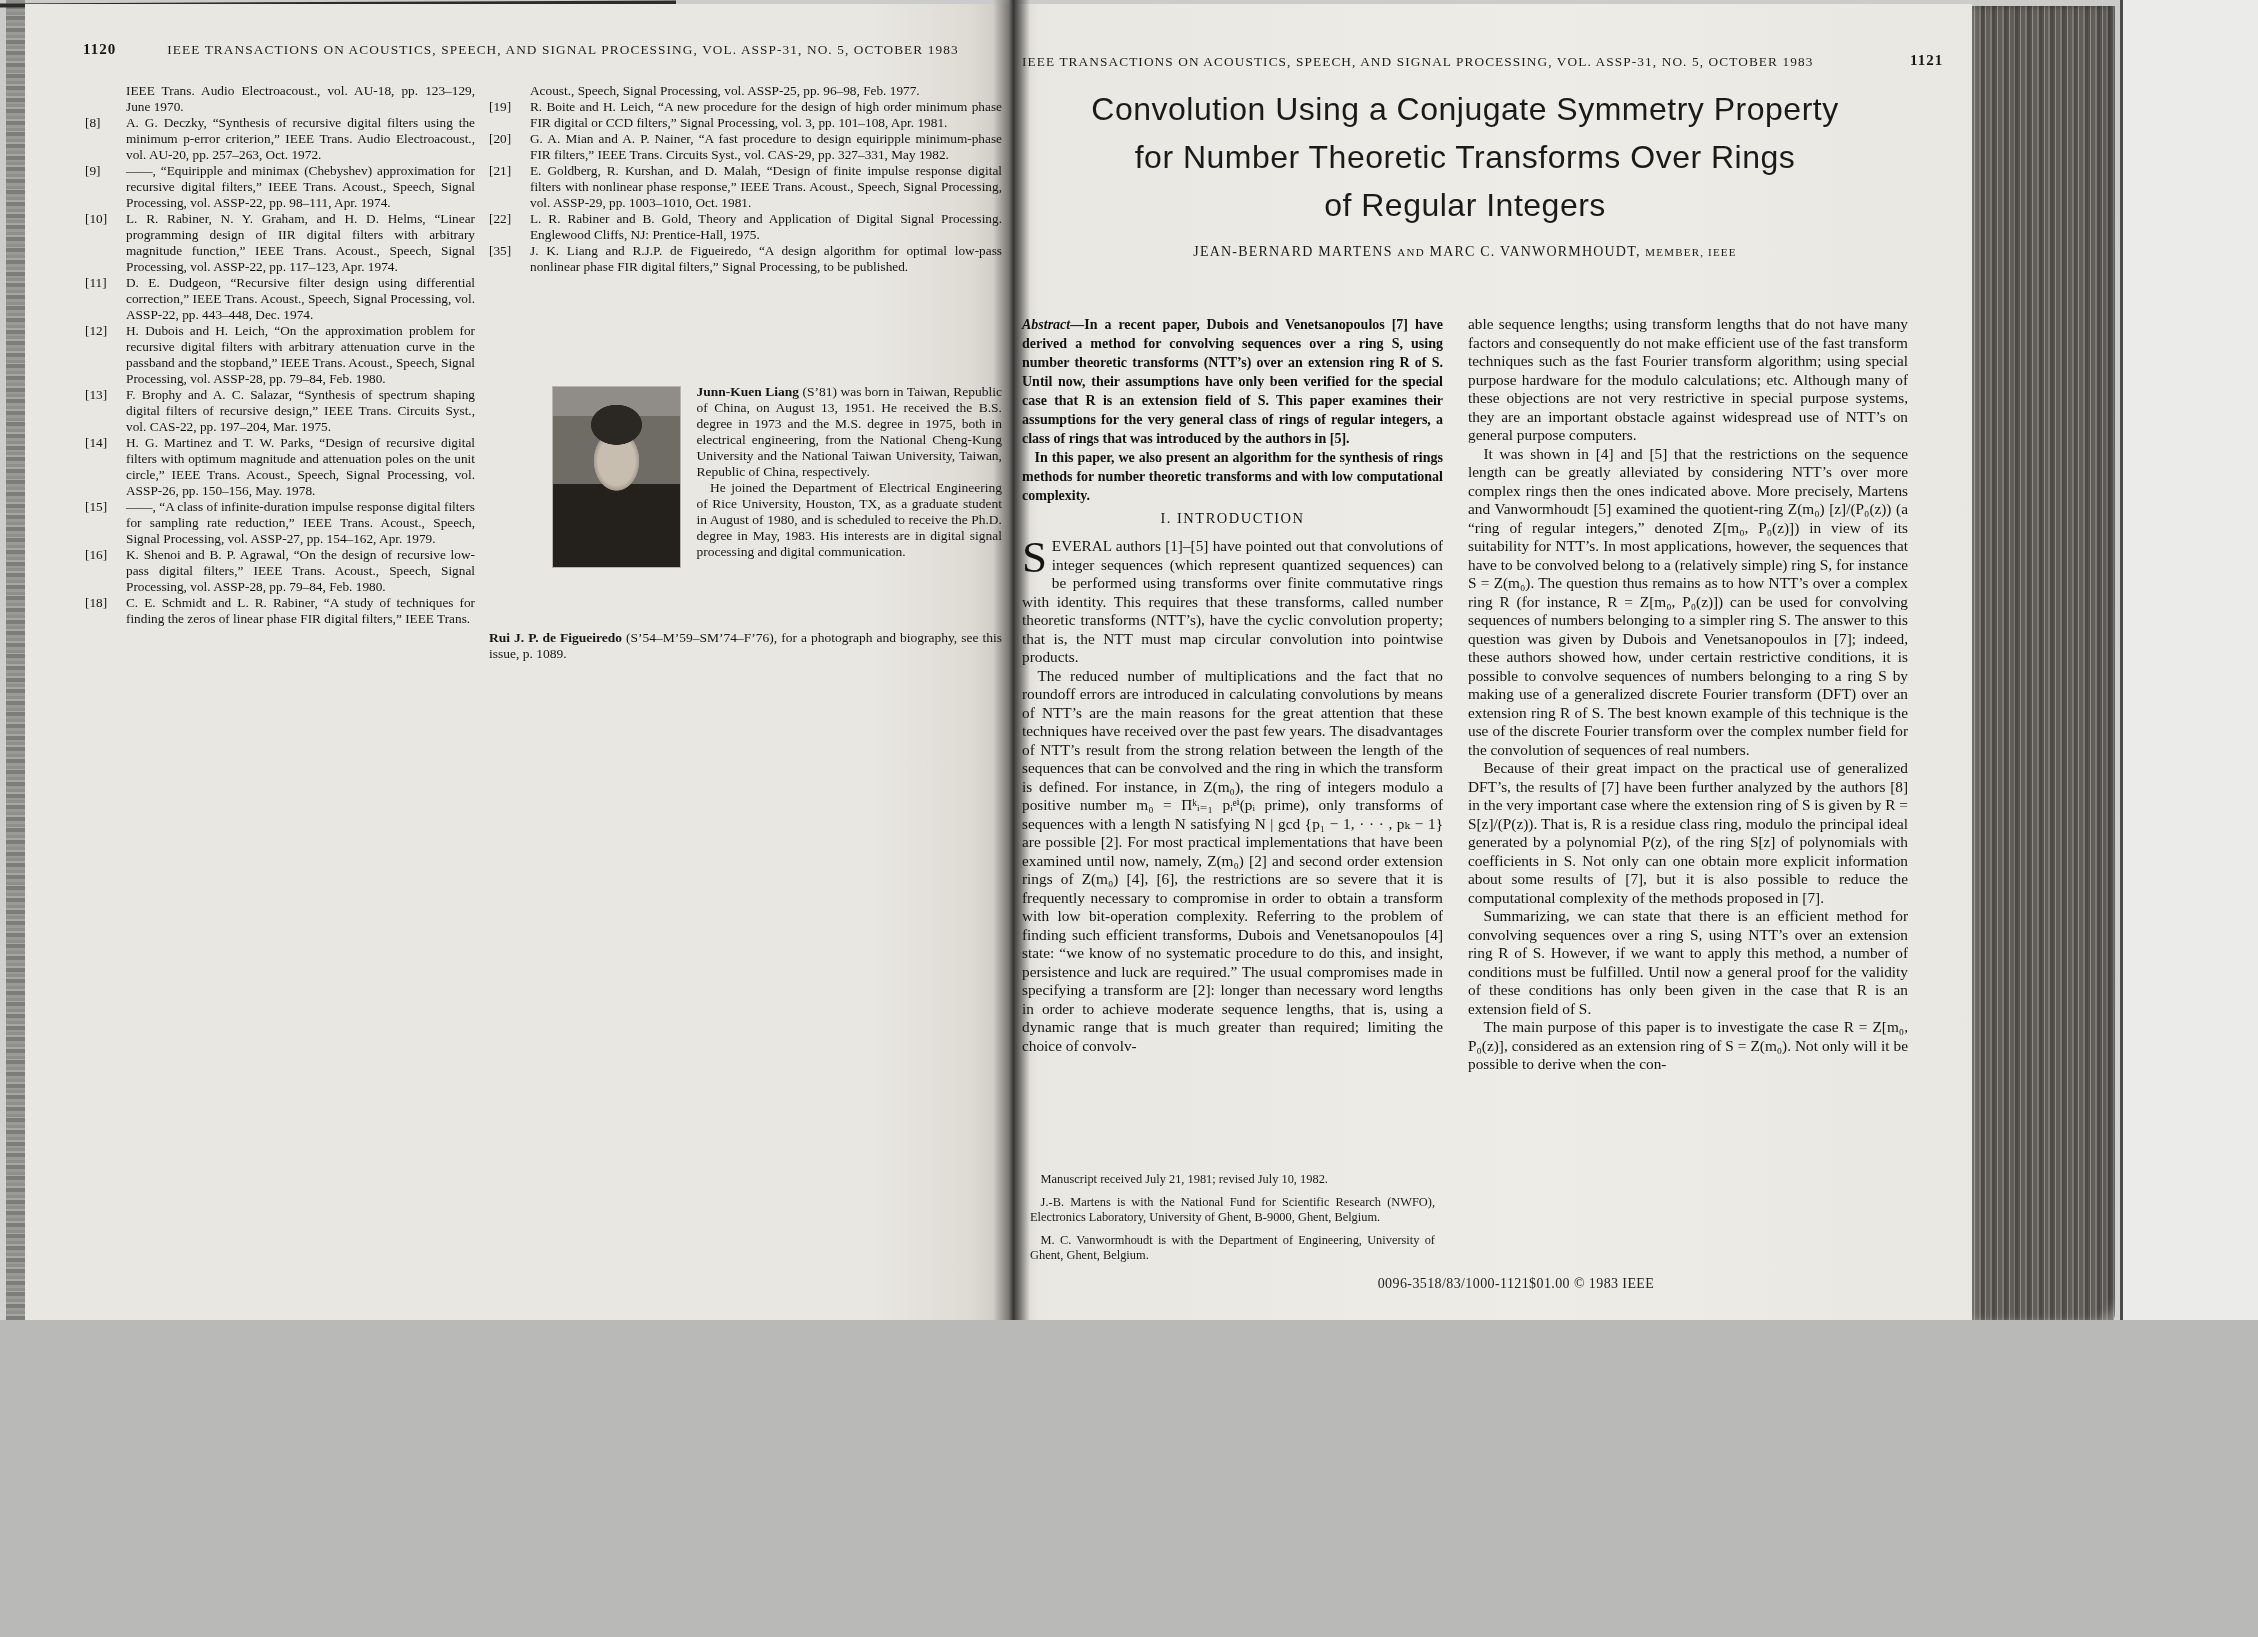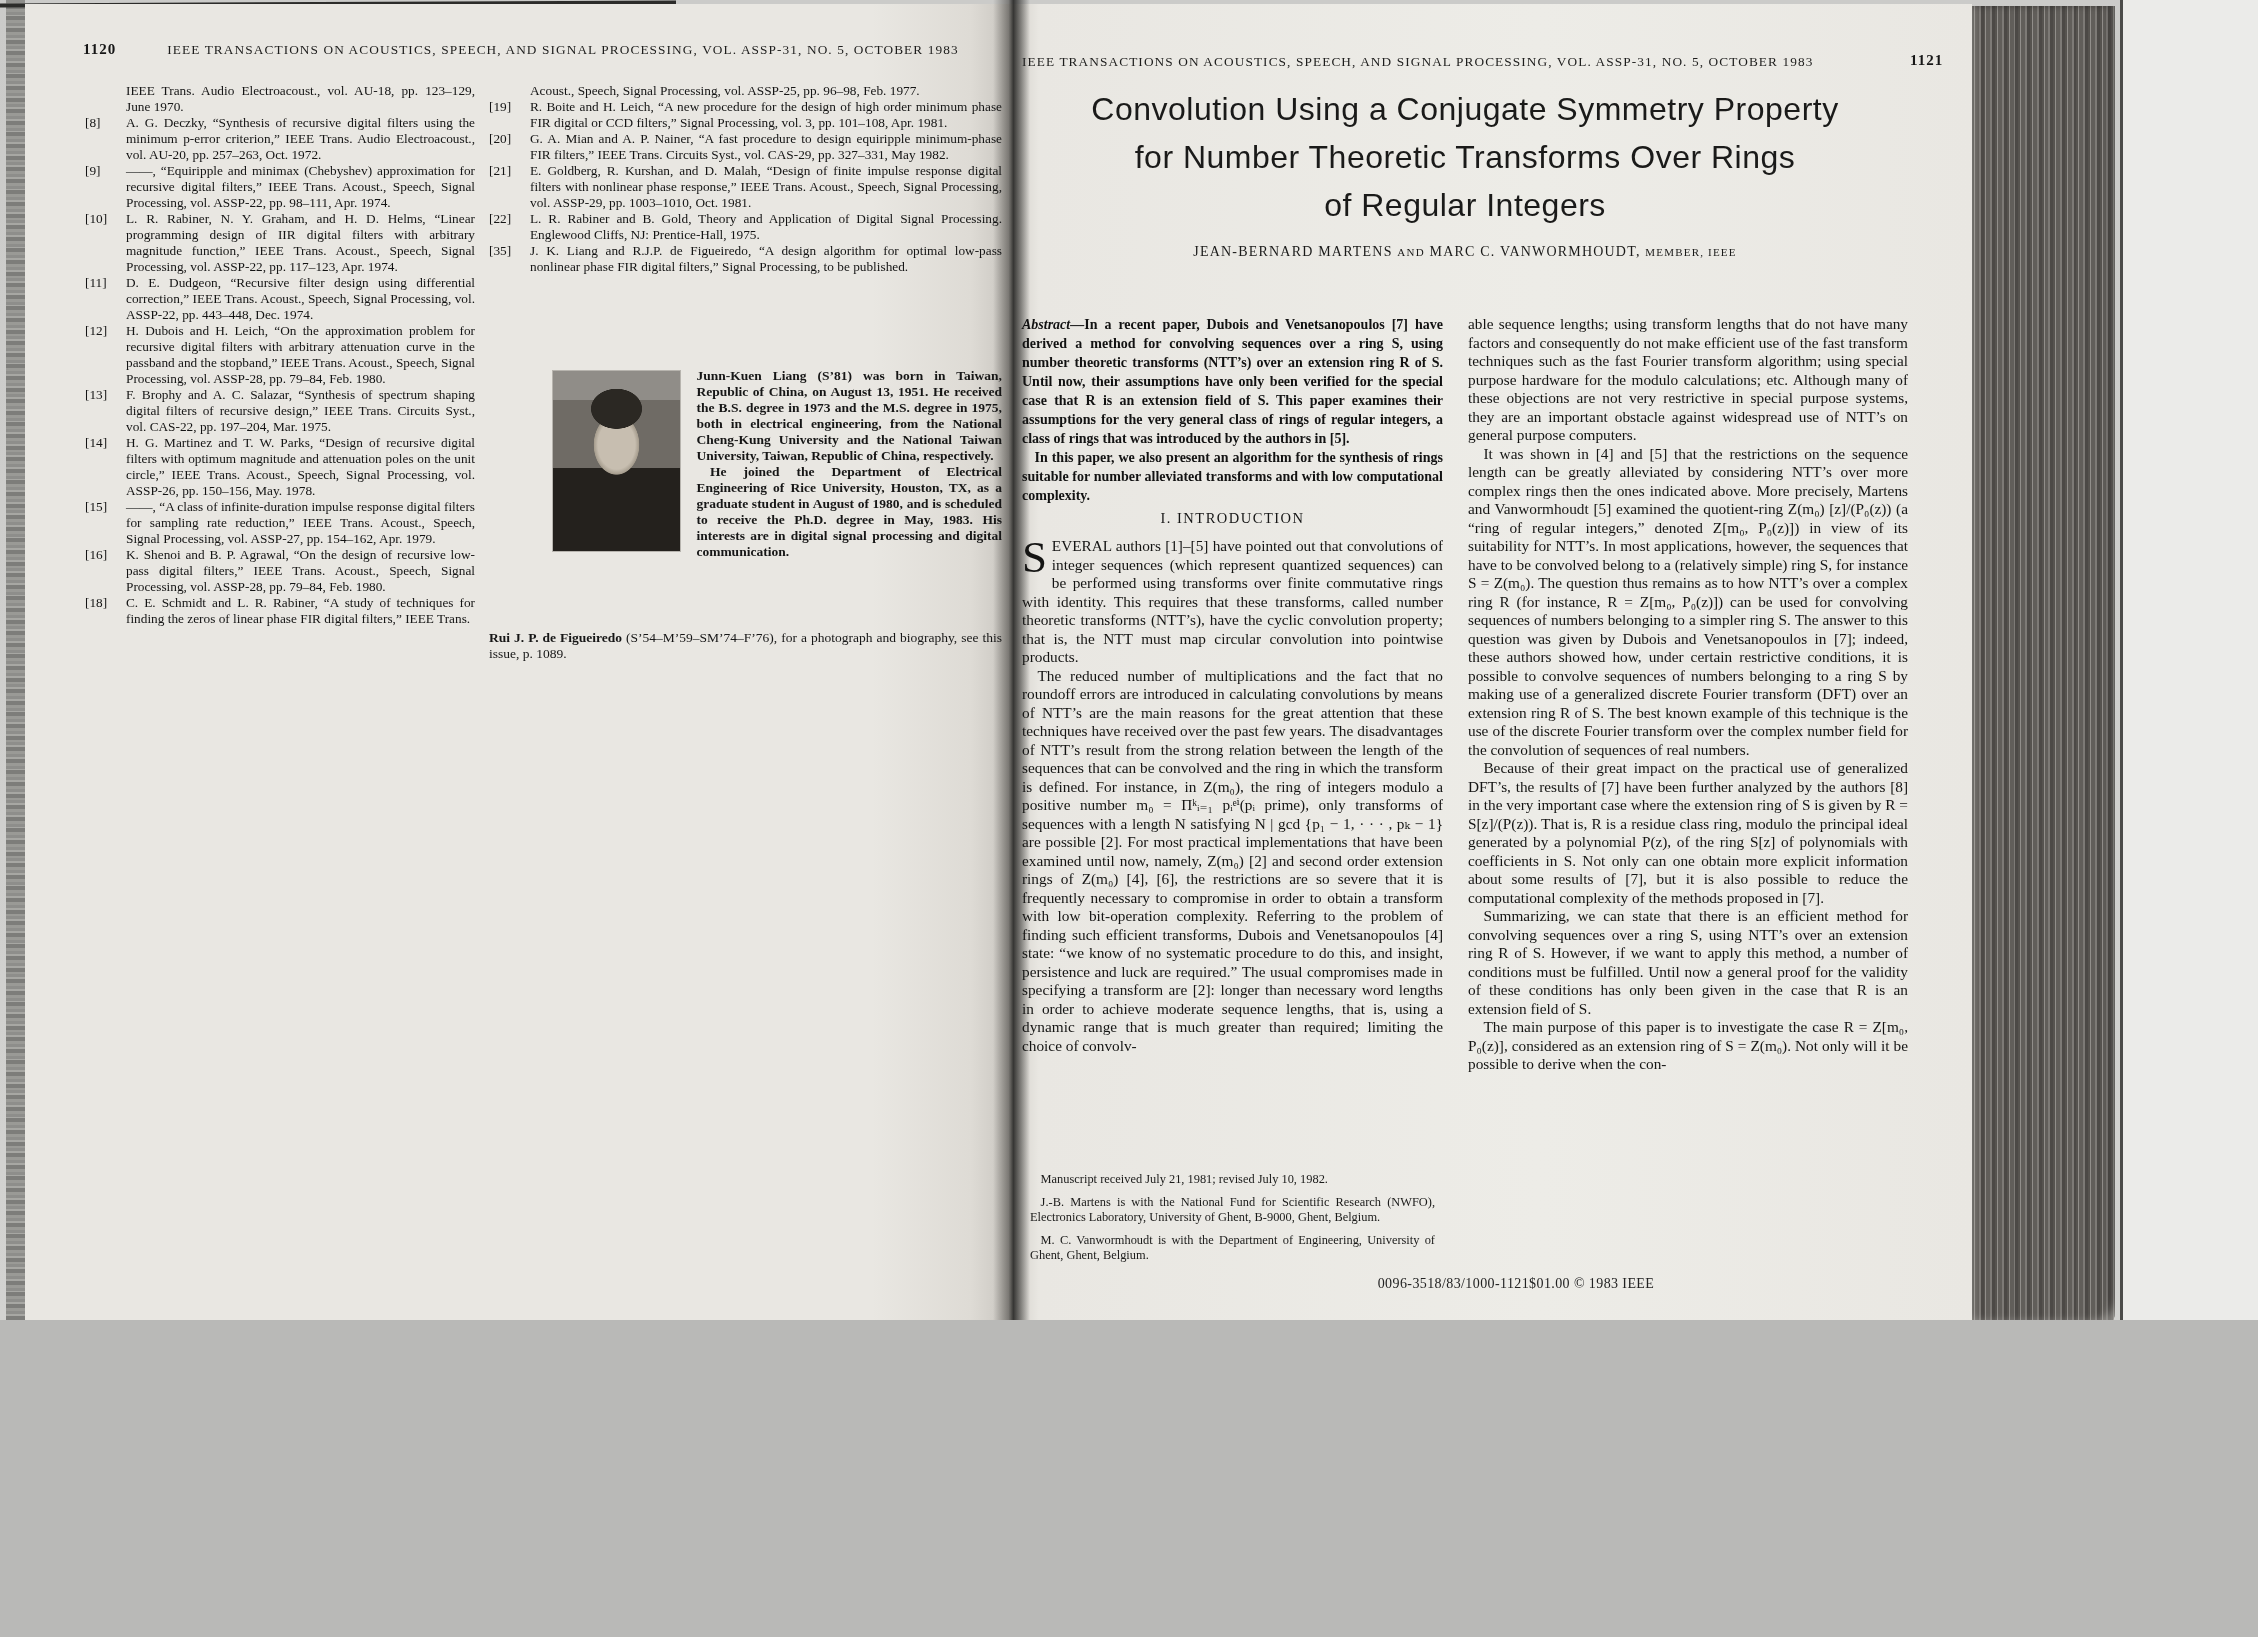--- a/index.html
+++ b/index.html
@@ -163,21 +163,21 @@
         <span class="ref-label">[22]</span>
         <span>L. R. Rabiner and B. Gold, Theory and Application of Digital Signal Processing.  Englewood Cliffs, NJ: Prentice-Hall, 1975.</span>
       </div>
 
       <div class="ref">
         <span class="ref-label">[35]</span>
         <span>J. K. Liang and R.J.P. de Figueiredo, “A design algorithm for optimal low-pass nonlinear phase FIR digital filters,” Signal Processing, to be published.</span>
       </div>
     </div>
 
-  <div class="bio" style="left:489px;top:368px;width:513px;height:230px;overflow:hidden;font-weight:bold;">
+  <div class="bio" style="left:489px;top:384px;width:513px;height:230px;overflow:hidden;">
     <div class="photo"></div>
     <p><b>Junn-Kuen Liang</b><span> (S’81) was born in Taiwan, Republic of China, on August 13, 1951.  He received the B.S. degree in 1973 and the M.S. degree in 1975, both in electrical engineering, from the National Cheng-Kung University and the National Taiwan University, Taiwan, Republic of China, respectively.</span></p>
     <p class="indent">He joined the Department of Electrical Engineering of Rice University, Houston, TX, as a graduate student in August of 1980, and is scheduled to receive the Ph.D. degree in May, 1983.  His interests are in digital signal processing and digital communication.</p>
   </div>
 
   <div class="note" style="left:489px;top:630px;width:513px;">
     <b>Rui J. P. de Figueiredo</b><span> (S’54–M’59–SM’74–F’76), for a photograph and biography, see this issue, p. 1089.</span>
   </div>
 
   <div class="rhead" style="left:1022px;top:54px;">IEEE TRANSACTIONS ON ACOUSTICS, SPEECH, AND SIGNAL PROCESSING, VOL. ASSP-31, NO. 5, OCTOBER 1983</div>
@@ -188,21 +188,21 @@
     <div>for Number Theoretic Transforms Over Rings</div>
     <div>of Regular Integers</div>
   </div>
 
   <div class="authors" style="left:1038px;top:244px;width:854px;">
     <span>JEAN-BERNARD MARTENS </span><span class="small">AND</span><span> MARC C. VANWORMHOUDT, </span><span class="small">MEMBER, IEEE</span>
   </div>
 
   <div class="abs" style="left:1022px;top:315px;width:421px;">
     <p><span class="abs-label">Abstract—</span><span>In a recent paper, Dubois and Venetsanopoulos [7] have derived a method for convolving sequences over a ring S, using number theoretic transforms (NTT’s) over an extension ring R of S.  Until now, their assumptions have only been verified for the special case that R is an extension field of S.  This paper examines their assumptions for the very general class of rings of regular integers, a class of rings that was introduced by the authors in [5].</span></p>
-    <p>In this paper, we also present an algorithm for the synthesis of rings suitable for number alleviated transforms and with low computational complexity.</p>
+    <p>In this paper, we also present an algorithm for the synthesis of rings methods for number theoretic transforms and with low computational complexity.</p>
   </div>
 
   <div class="sechead" style="left:1022px;top:510px;width:421px;">I.  INTRODUCTION</div>
 
   <div class="bodycol" style="left:1022px;top:537px;width:421px;height:630px;">
     <p class="dropcap">SEVERAL authors [1]–[5] have pointed out that convolutions of integer sequences (which represent quantized sequences) can be performed using transforms over finite commutative rings with identity.  This requires that these transforms, called number theoretic transforms (NTT’s), have the cyclic convolution property; that is, the NTT must map circular convolution into pointwise products.</p>
     <p class="indent">The reduced number of multiplications and the fact that no roundoff errors are introduced in calculating convolutions by means of NTT’s are the main reasons for the great attention that these techniques have received over the past few years. The disadvantages of NTT’s result from the strong relation between the length of the sequences that can be convolved and the ring in which the transform is defined.  For instance, in Z(m₀), the ring of integers modulo a positive number m₀ = Πᵏᵢ₌₁ pᵢᵉⁱ(pᵢ prime), only transforms of sequences with a length N satisfying N | gcd {p₁ − 1, · · · , pₖ − 1} are possible [2].  For most practical implementations that have been examined until now, namely, Z(m₀) [2] and second order extension rings of Z(m₀) [4], [6], the restrictions are so severe that it is frequently necessary to compromise in order to obtain a transform with low bit-operation complexity.  Referring to the problem of finding such efficient transforms, Dubois and Venetsanopoulos [4] state: “we know of no systematic procedure to do this, and insight, persistence and luck are required.” The usual compromises made in specifying a transform are [2]: longer than necessary word lengths in order to achieve moderate sequence lengths, that is, using a dynamic range that is much greater than required; limiting the choice of convolv-</p>
   </div>
 
   <div class="footnotes" style="left:1022px;top:1164px;width:421px;">

